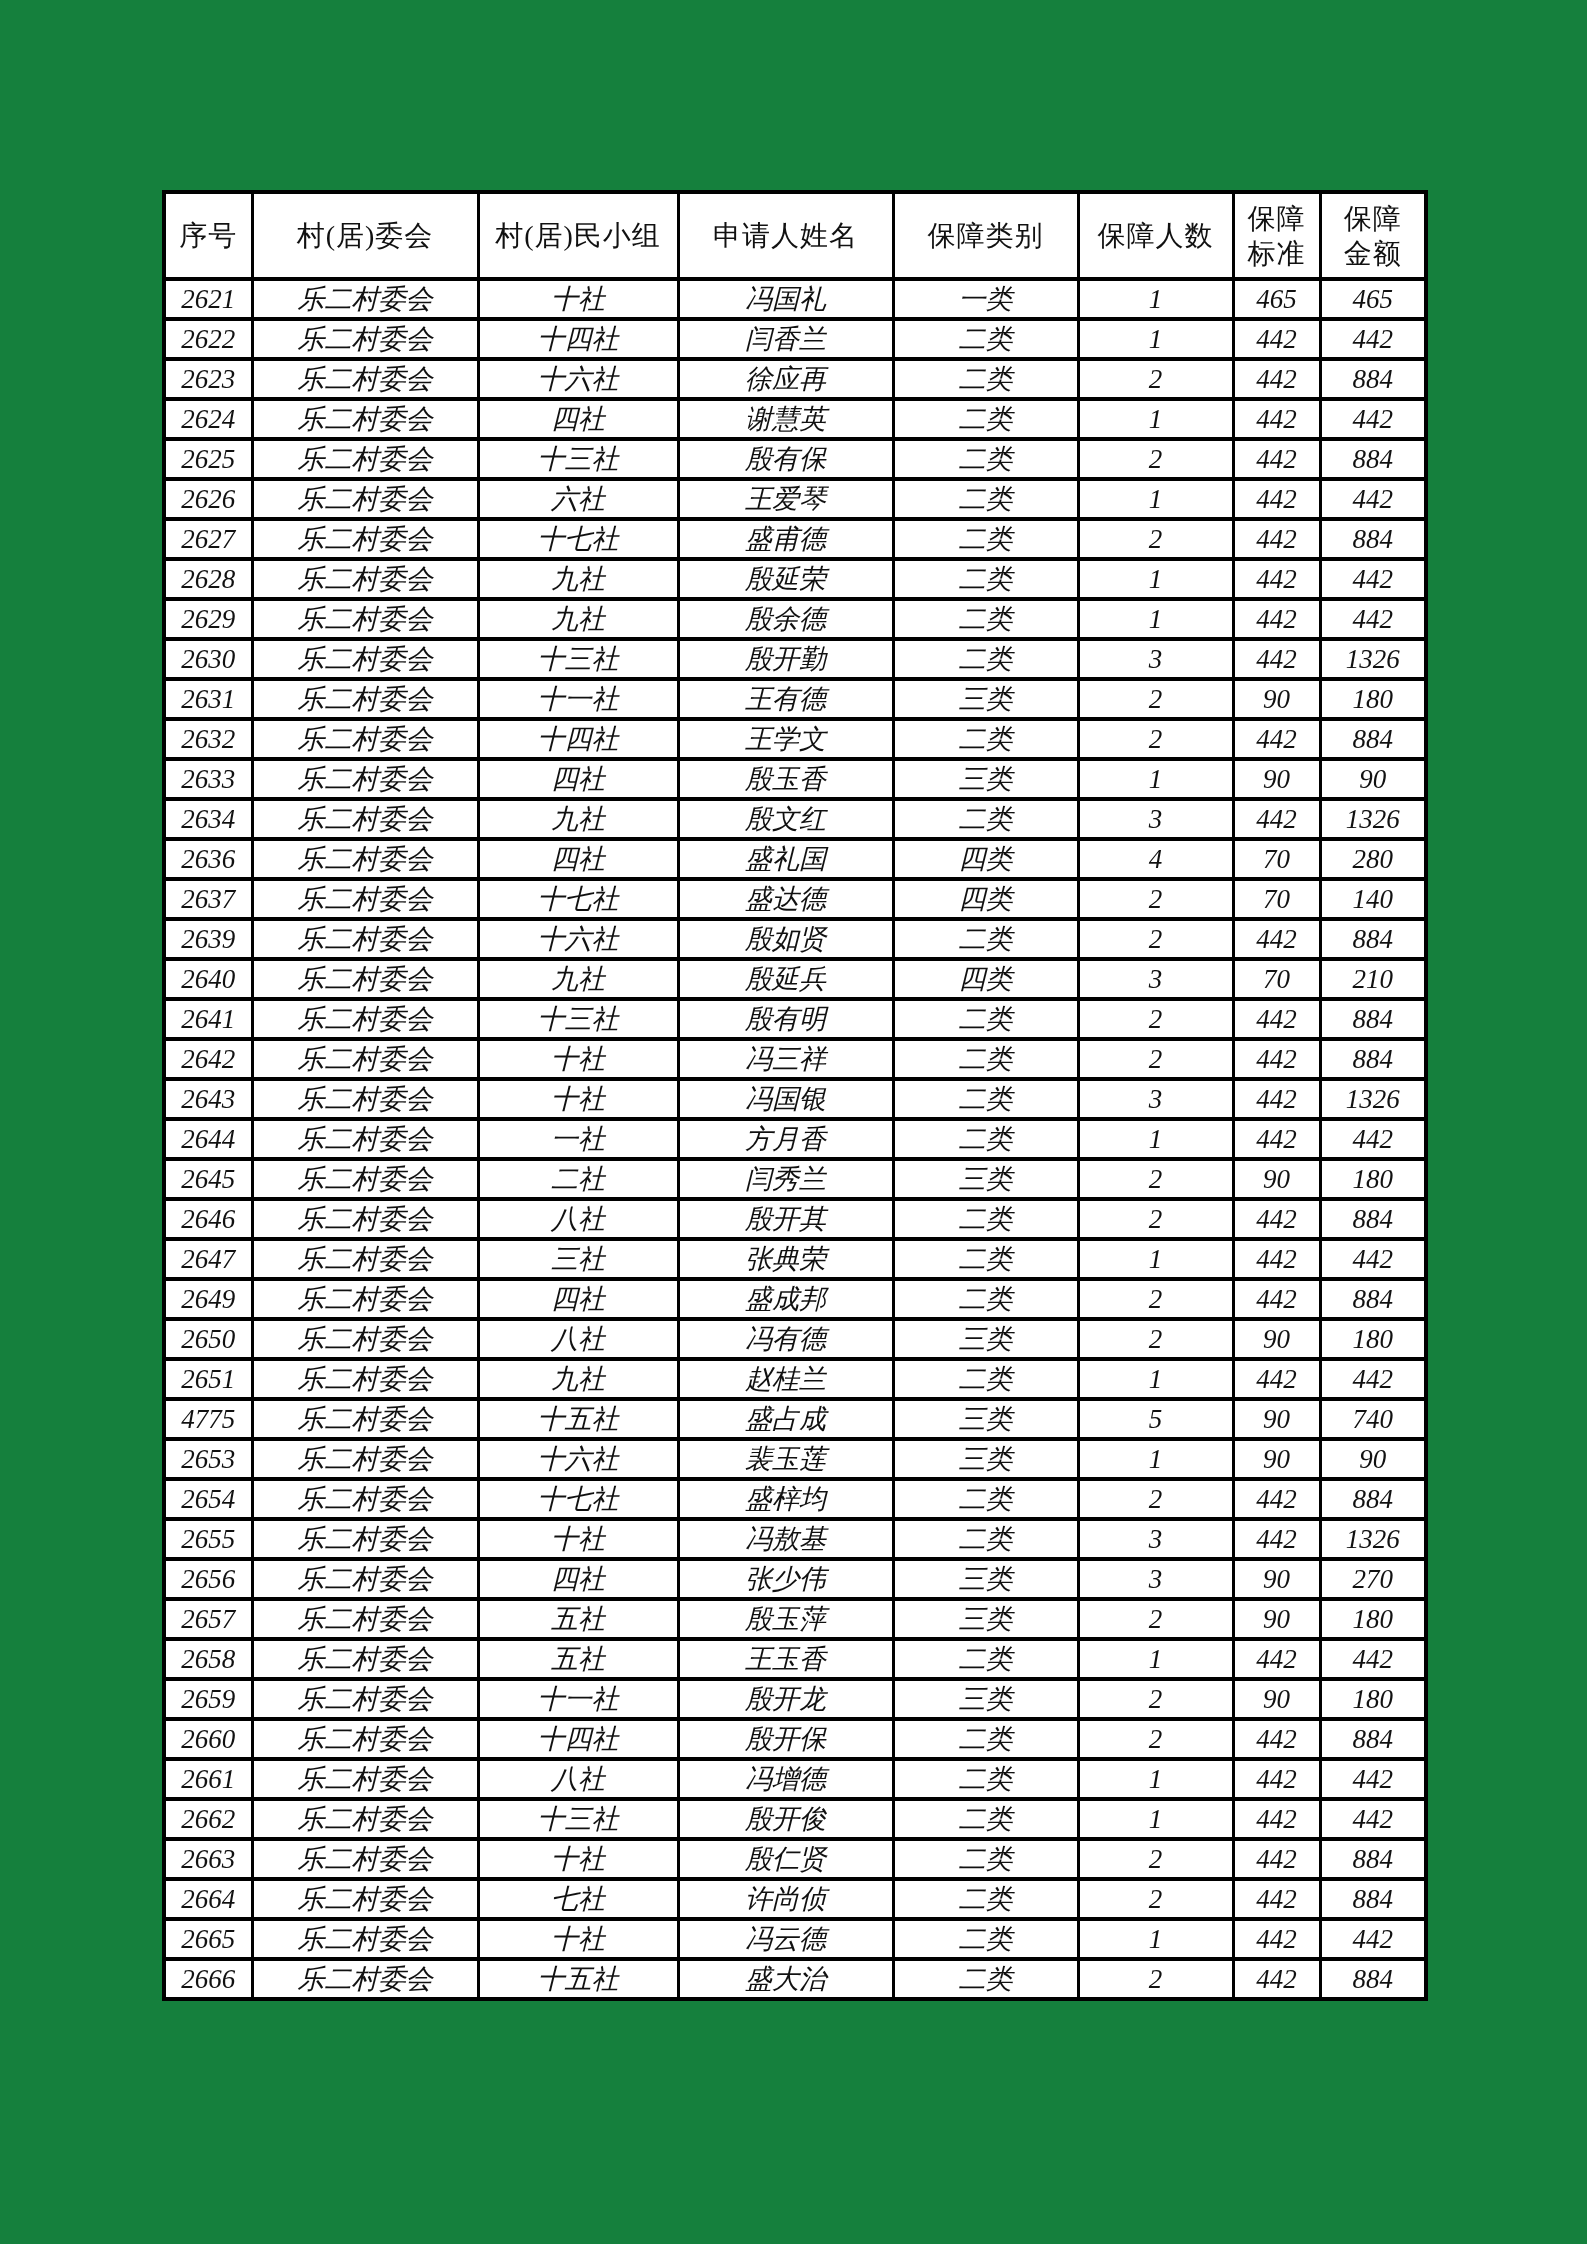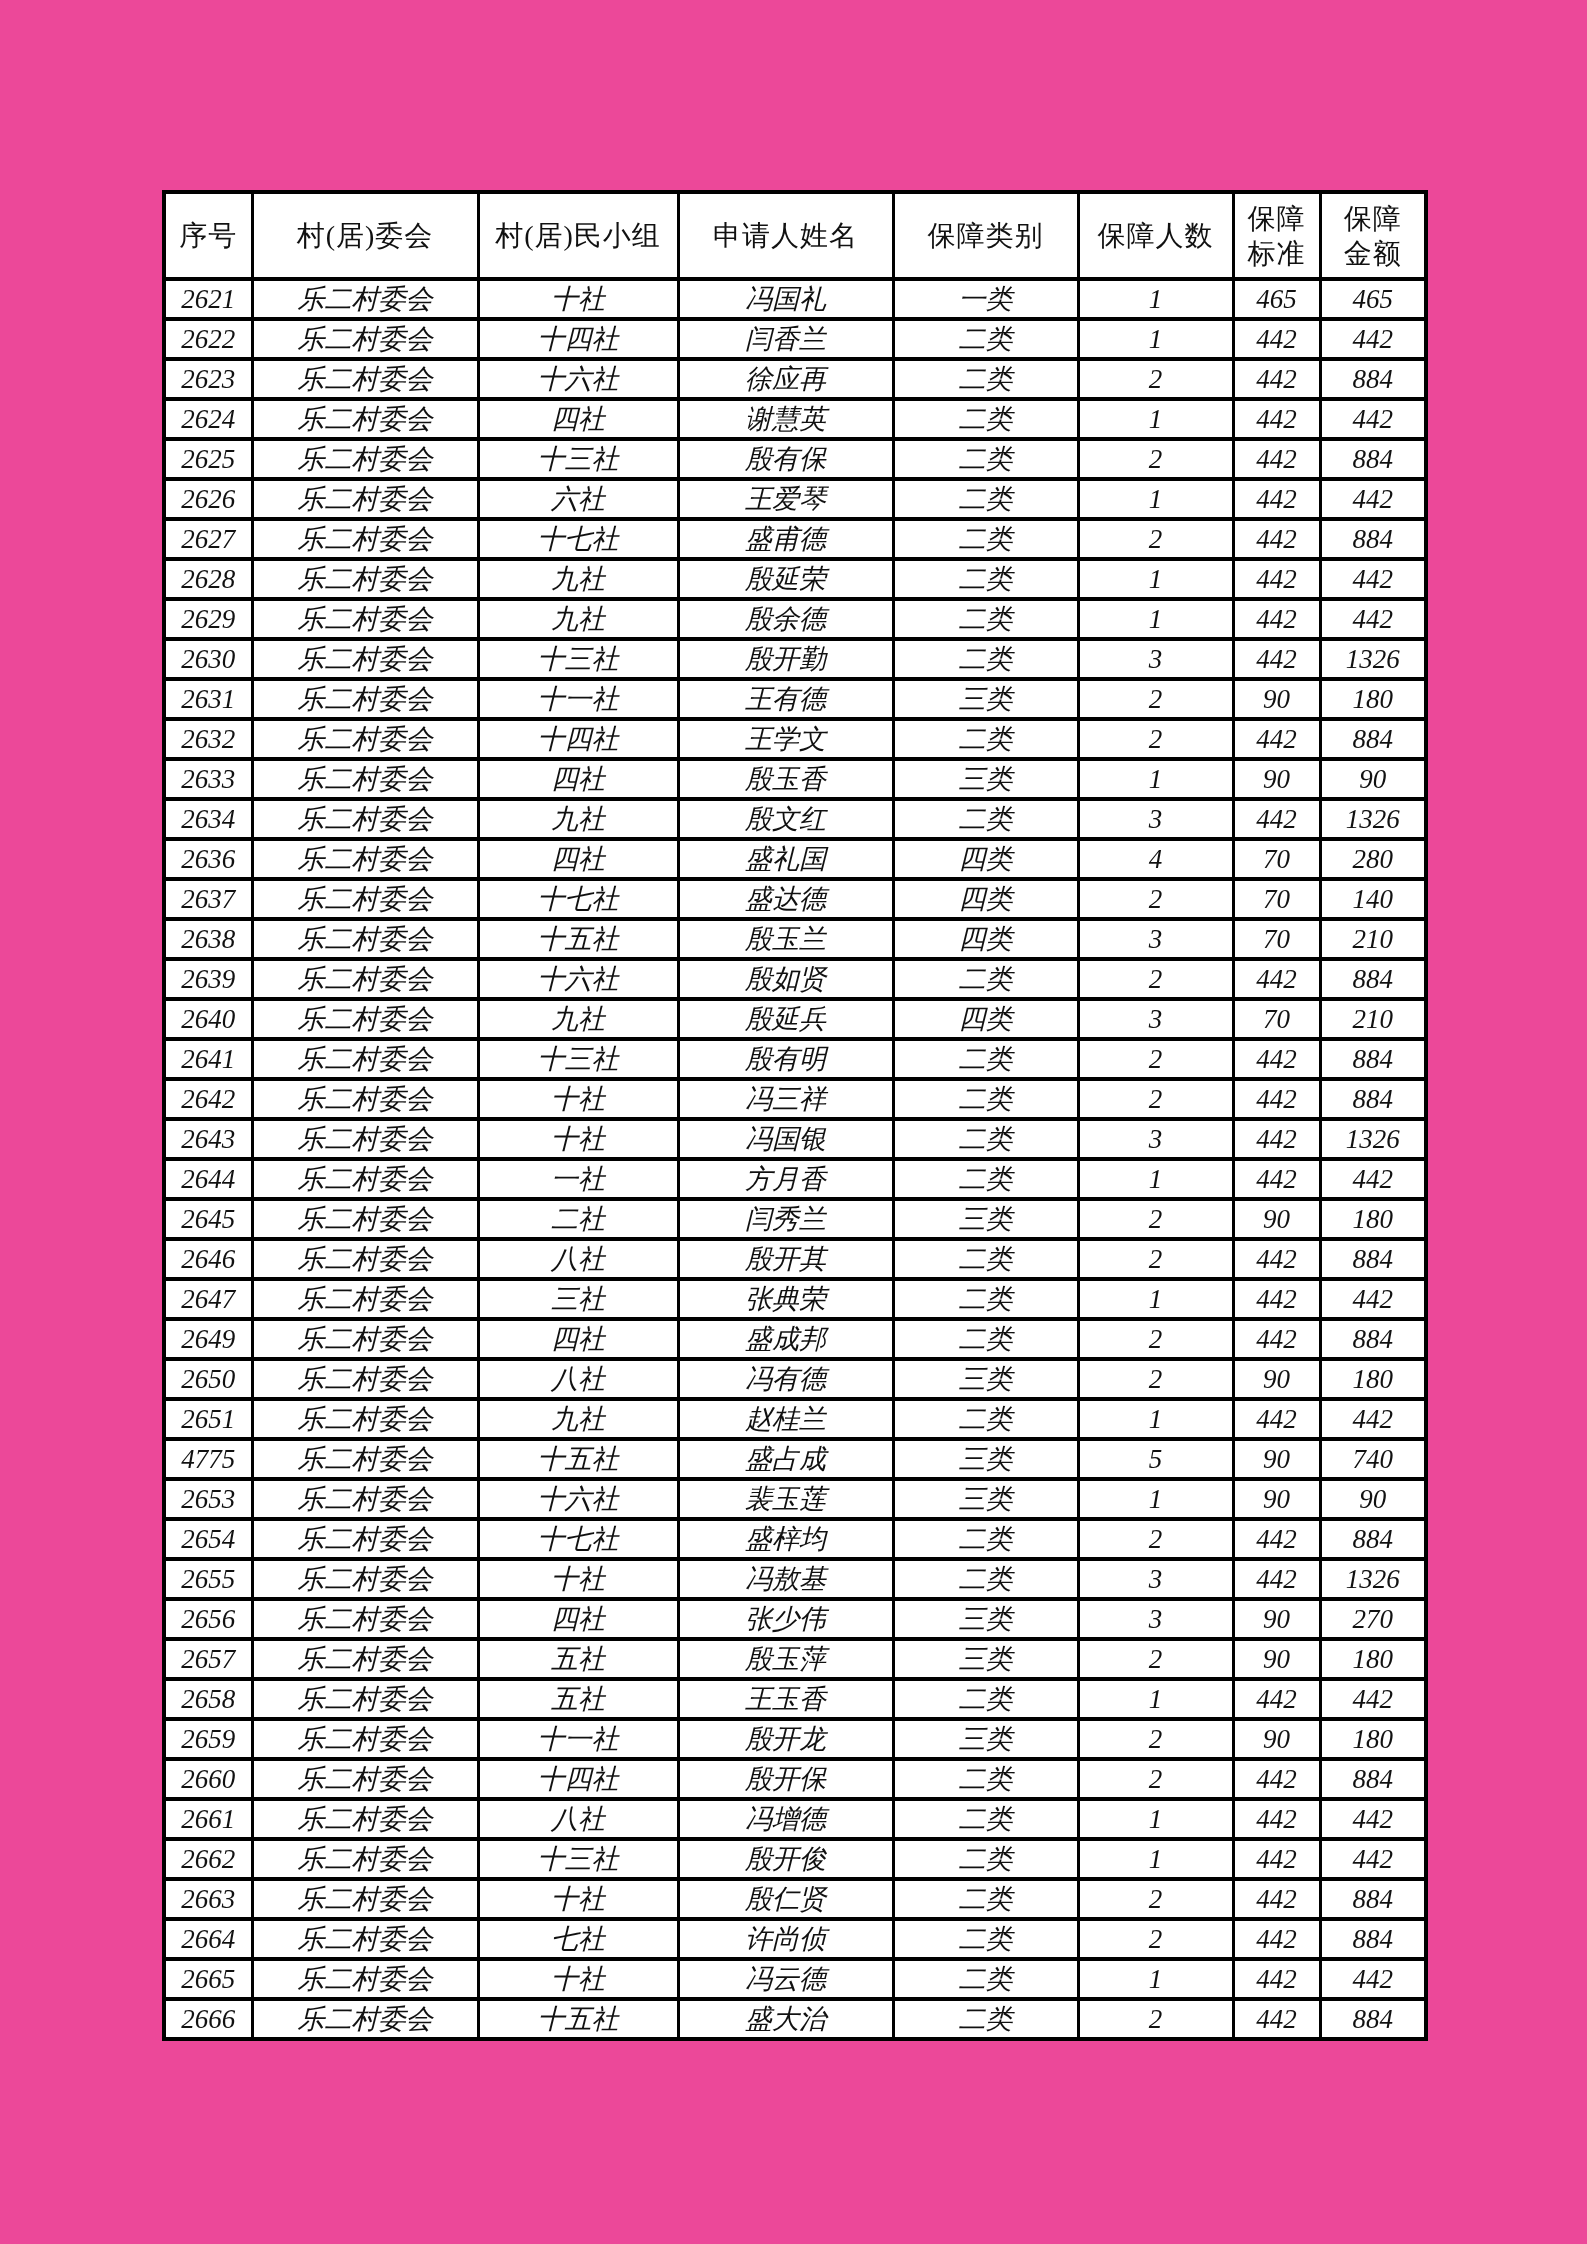--- a/index.html
+++ b/index.html
@@ -4,21 +4,21 @@
 <style>
   html, body {
     margin: 0;
     padding: 0;
     background: #ffffff;
   }
   .page {
     position: relative;
     width: 1587px;
     height: 2244px;
-    background: #ec4899;
+    background: #15803d;
     overflow: hidden;
     font-family: "Liberation Serif", "DejaVu Serif", serif;
     color: #111111;
   }
   table.roster {
     position: absolute;
     left: 162px;
     top: 190px;
     width: 1262px;
     border-collapse: collapse;
@@ -245,30 +245,20 @@
           <td>2637</td>
           <td>乐二村委会</td>
           <td>十七社</td>
           <td>盛达德</td>
           <td>四类</td>
           <td>2</td>
           <td>70</td>
           <td>140</td>
         </tr>
         <tr>
-          <td>2638</td>
-          <td>乐二村委会</td>
-          <td>十五社</td>
-          <td>殷玉兰</td>
-          <td>四类</td>
-          <td>3</td>
-          <td>70</td>
-          <td>210</td>
-        </tr>
-        <tr>
           <td>2639</td>
           <td>乐二村委会</td>
           <td>十六社</td>
           <td>殷如贤</td>
           <td>二类</td>
           <td>2</td>
           <td>442</td>
           <td>884</td>
         </tr>
         <tr>

